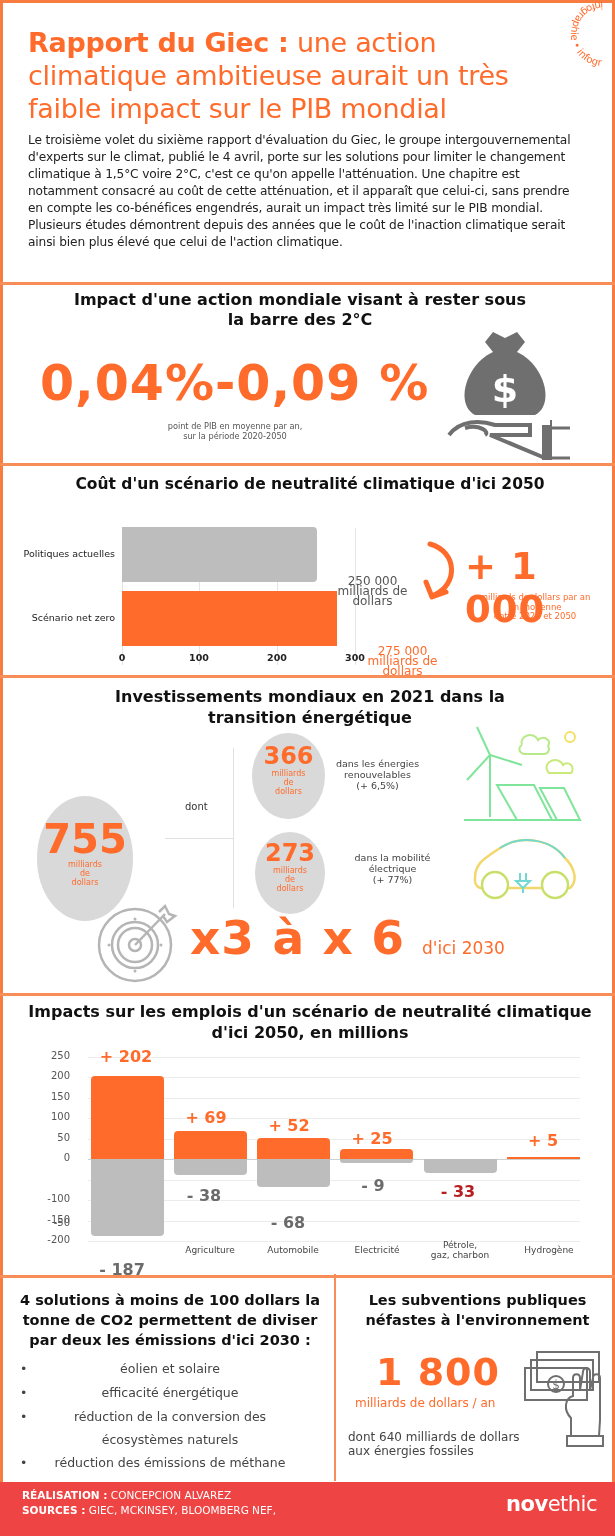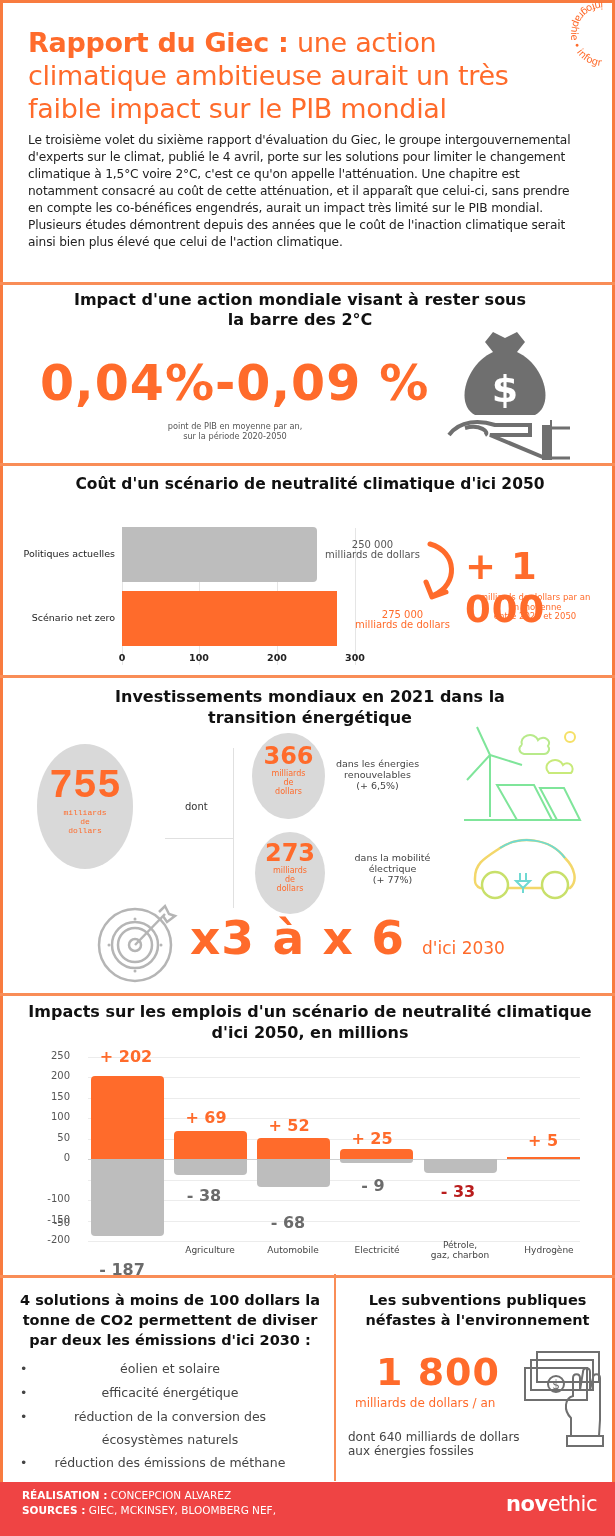--- a/index.html
+++ b/index.html
@@ -20,21 +20,21 @@
   .big-pct { position: absolute; left: 40px; top: 355px; font-size: 49px; font-weight: bold; color: #ff6b2b; letter-spacing: 1px; }
   .pct-sub { position: absolute; left: 150px; top: 421px; width: 170px; text-align: center; font-size: 8.2px; line-height: 10px; color: #555; }
   .money-hand { position: absolute; left: 445px; top: 320px; width: 135px; height: 140px; }
 
   
   .s3-title { position: absolute; left: 30px; top: 475px; width: 560px; font-size: 15.5px; }
   .bc-label { position: absolute; font-size: 9.5px; color: #222; text-align: right; width: 110px; left: 5px; }
   .bc-bar { position: absolute; left: 122px; border-radius: 0 4px 4px 0; }
   .bc-grid { position: absolute; top: 528px; width: 1px; height: 137px; background: #e5e5e5; }
   .bc-tick { position: absolute; top: 652px; font-size: 9.5px; color: #222; font-weight: bold; transform: translateX(-50%); }
-  .bc-val { position: absolute; text-align: center; font-size: 10px; line-height: 10px; }
+  .bc-val { position: absolute; text-align: center; font-size: 12px; line-height: 10px; margin-top: 36px; }
   .plus-big { position: absolute; left: 465px; top: 545px; font-size: 37px; font-weight: bold; color: #ff6b2b; letter-spacing: 1px; }
   .plus-sub { position: absolute; left: 460px; top: 593px; width: 150px; text-align: center; font-size: 8.5px; line-height: 9.5px; color: #ff6b2b; }
   .arrow-curve { position: absolute; left: 418px; top: 540px; width: 50px; height: 62px; }
 
   
   .s4-title { position: absolute; left: 100px; top: 686px; width: 420px; font-size: 16px; line-height: 21px; }
   .circle { position: absolute; border-radius: 50%; background: #d9d9d9; text-align: center; }
   .circle .num { font-weight: bold; color: #ff6b2b; display: block; }
   .circle .unit { color: #ff6b2b; display: block; font-size: 8px; line-height: 9px; }
   .dont { position: absolute; left: 185px; top: 801px; font-size: 10px; color: #333; }
@@ -134,21 +134,21 @@
 </svg>
 <div class="plus-big">+ 1 000</div>
 <div class="plus-sub">
   <div>milliards de dollars par an</div>
   <div>en moyenne</div>
   <div>entre 2021 et 2050</div>
 </div>
 
 <div class="section" style="top:675px;"></div>
 <div class="s4-title title-bold">Investissements mondiaux en 2021 dans la transition énergétique</div>
-<div class="circle" style="left:37px; top:744px; width:96px; height:125px; border-radius:48px/62px; padding-top:22px;font-family:Liberation Mono, monospace;">
+<div class="circle" style="left:37px; top:796px; width:96px; height:125px; border-radius:48px/62px; padding-top:22px;">
   <span class="num" style="font-size:40px; line-height:42px;">755</span>
   <span class="unit">milliards</span>
   <span class="unit">de</span>
   <span class="unit">dollars</span>
 </div>
 <div class="hline" style="left:165px; top:838px; width:68px; height:1px;"></div>
 <div class="hline" style="left:233px; top:748px; width:1px; height:160px;"></div>
 <div class="dont">dont</div>
 
 <div class="circle" style="left:252px; top:733px; width:73px; height:86px; border-radius:36px/43px; padding-top:10px;">

